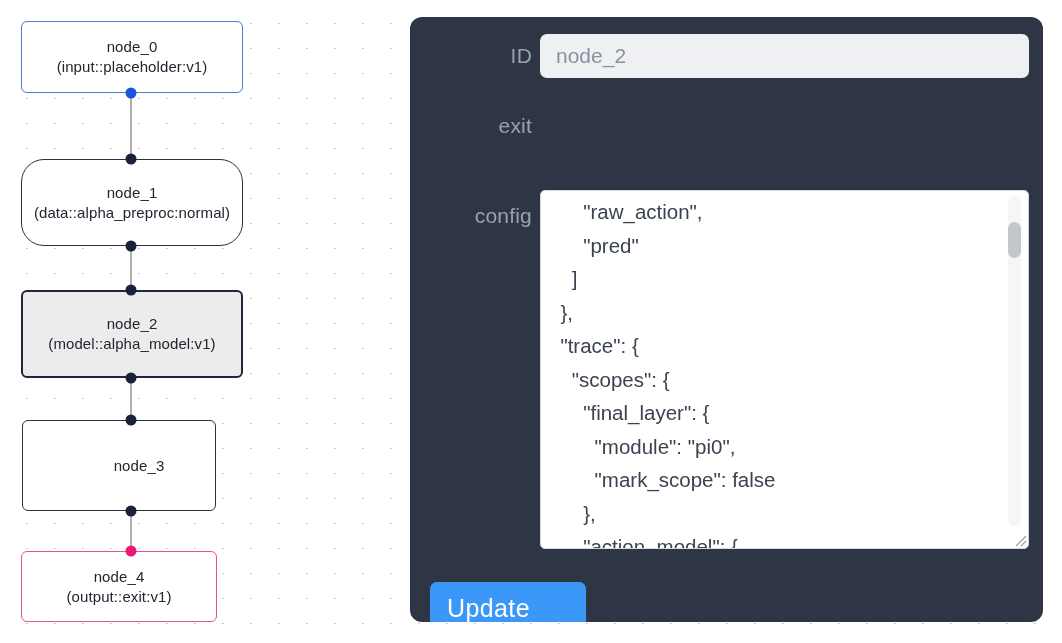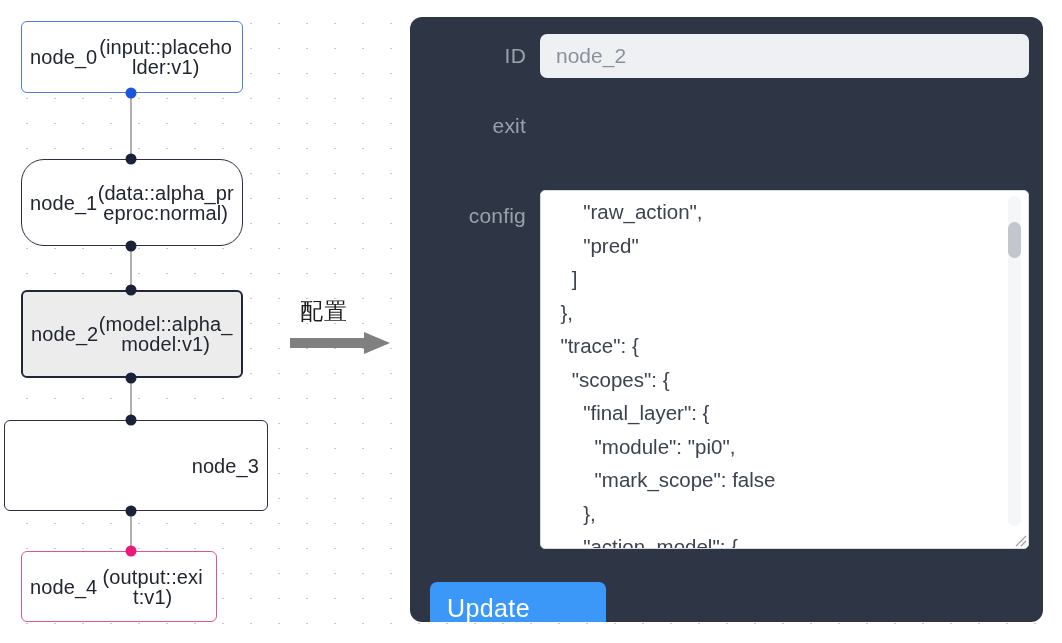--- a/index.html
+++ b/index.html
@@ -34,25 +34,25 @@
   }
 
   .node {
     position: absolute;
     box-sizing: border-box;
     background: #ffffff;
     border: 1.5px solid #2b3040;
     border-radius: 6px;
     text-align: center;
     color: #222630;
-    font-size: 20px;
+    font-size: 15px;
     line-height: 20px;
     display: flex;
-    flex-direction: row;
-    justify-content: flex-end;
+    flex-direction: column;
+    justify-content: center;
     align-items: center;
     padding: 0 8px;
     letter-spacing: 0.1px;
   }
   .node .n-title { white-space: nowrap; }
   .node .n-sub   { word-break: break-all; }
 
   .node.start  { border: 1.5px solid #4a7fd4; }
   .node.end    { border: 1.5px solid #e0538f; }
   .node.selected {
@@ -118,21 +118,21 @@
   .field-row {
     position: absolute;
     display: flex;
     align-items: center;
   }
   .field-label {
     color: #9aa1ad;
     font-size: 21px;
     text-align: right;
     width: 116px;
-    padding-right: 14px;
+    padding-right: 8px;
     box-sizing: border-box;
     letter-spacing: 0.2px;
     user-select: none;
   }
   .field-input {
     box-sizing: border-box;
     background: #eef0f4;
     border: none;
     border-radius: 7px;
     color: #8b919c;
@@ -201,21 +201,21 @@
     bottom: 2px;
     width: 14px;
     height: 14px;
     cursor: nwse-resize;
   }
 
   #update-button {
     position: absolute;
     left: 20px;
     top: 565px;
-    width: 176px;
+    width: 156px;
     height: 52px;
     background: #3b98f8;
     color: #ffffff;
     border: none;
     border-radius: 7px 7px 0 0;
     font-size: 25px;
     font-family: "Liberation Sans", sans-serif;
     letter-spacing: 0.4px;
     cursor: pointer;
     text-align: left;
@@ -247,39 +247,33 @@
     <div class="port" style="left:131px; top:159px;"></div>
     <div class="port" style="left:131px; top:246px;"></div>
 
     <div class="node selected" style="left:21px; top:290px; width:222px; height:88px;">
       <div class="n-title">node_2</div>
       <div class="n-sub">(model::alpha_model:v1)</div>
     </div>
     <div class="port" style="left:131px; top:290px;"></div>
     <div class="port" style="left:131px; top:378px;"></div>
 
-    <div class="node" style="left:4px; top:420px; width:264px; height:91px;padding-left:48px;">
+    <div class="node" style="left:22px; top:420px; width:194px; height:91px;padding-left:48px;">
       <div class="n-title">node_3</div>
     </div>
     <div class="port" style="left:131px; top:420px;"></div>
     <div class="port" style="left:131px; top:511px;"></div>
 
     <div class="node end" style="left:21px; top:551px; width:196px; height:71px;">
       <div class="n-title">node_4</div>
       <div class="n-sub">(output::exit:v1)</div>
     </div>
     <div class="port pink" style="left:131px; top:551px;"></div>
   </div>
 
-  <div id="arrow-group">
-    <div id="arrow-label">配置</div>
-    <svg id="arrow-shape" viewBox="0 0 100 22" xmlns="http://www.w3.org/2000/svg">
-      <polygon points="0,6 74,6 74,0 100,11 74,22 74,16 0,16" fill="#808080"></polygon>
-    </svg>
-  </div>
 
   <div id="config-panel">
 
     <div class="field-row" id="row-id">
       <div class="field-label">ID</div>
       <input class="field-input" id="input-id" type="text" value="node_2" style="">
     </div>
 
     <div class="field-row" id="row-type">
       <div class="field-label">exit</div>

